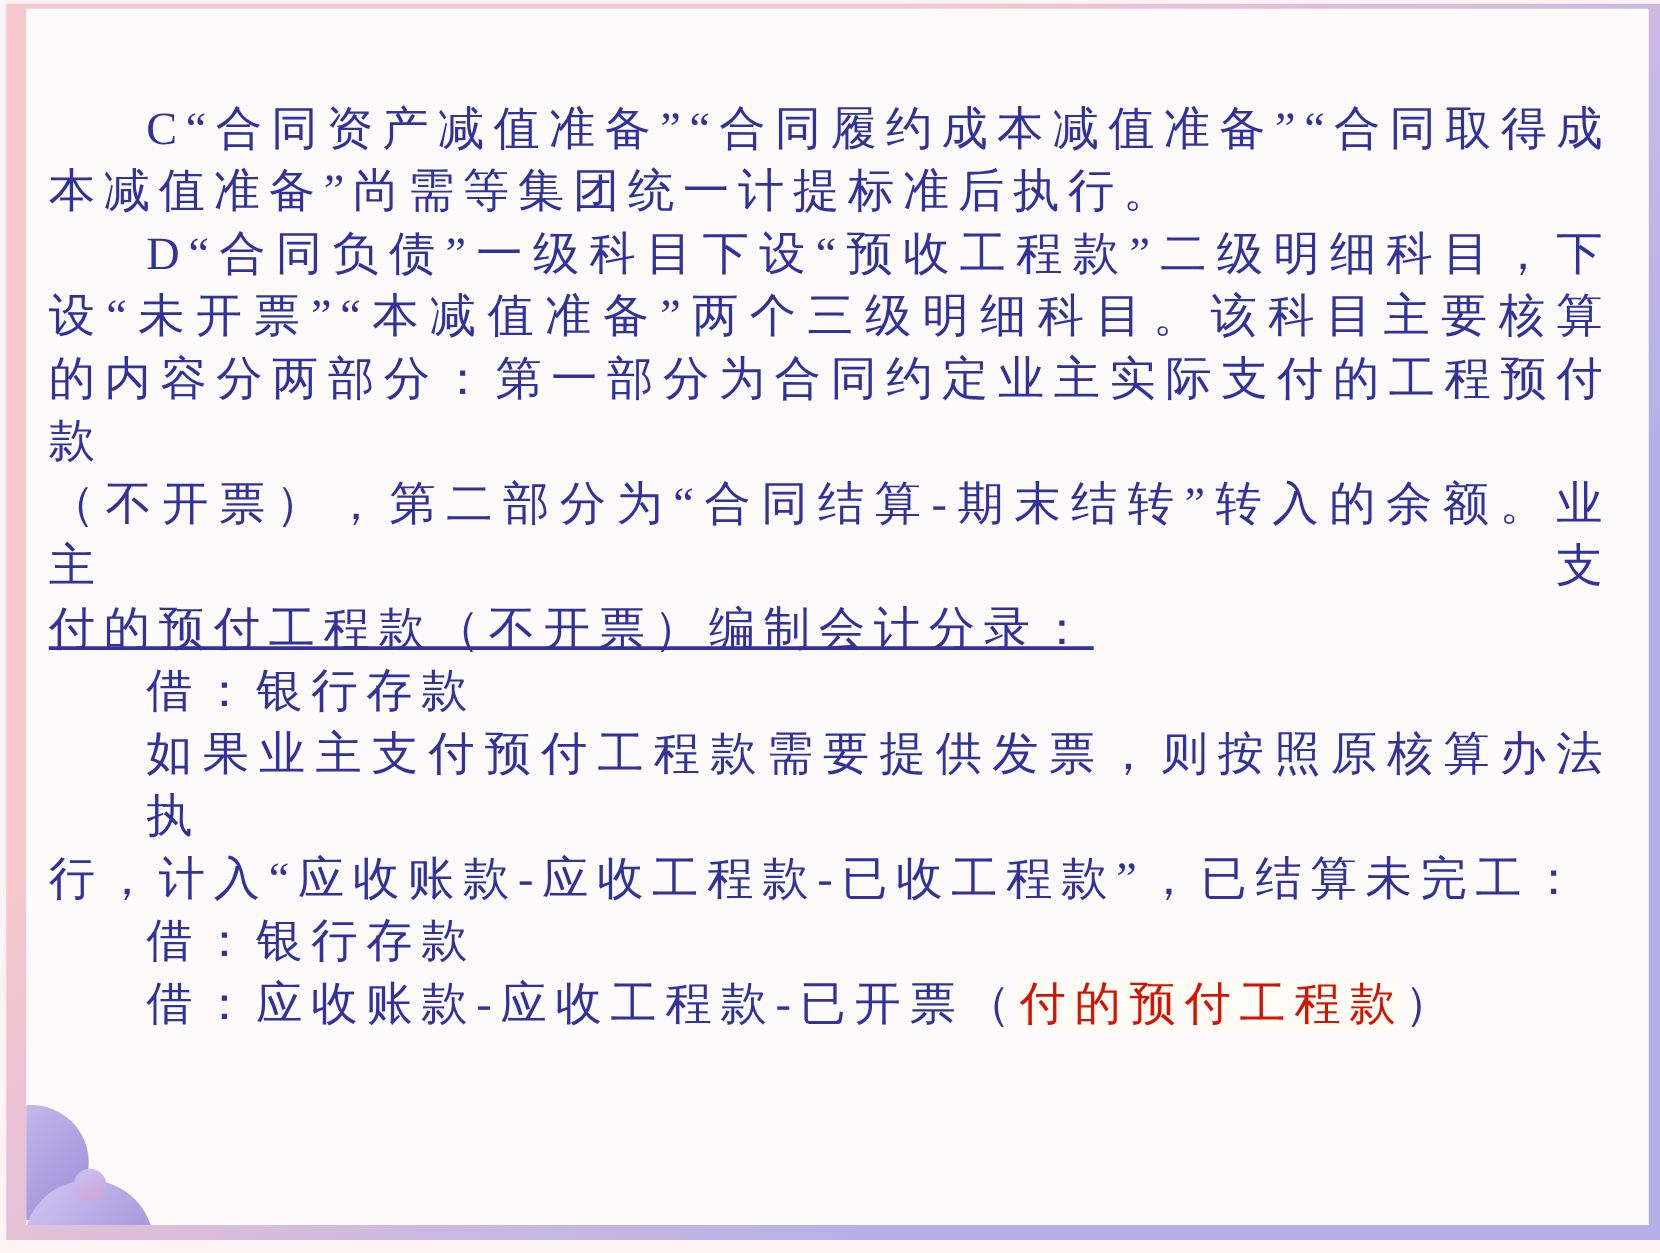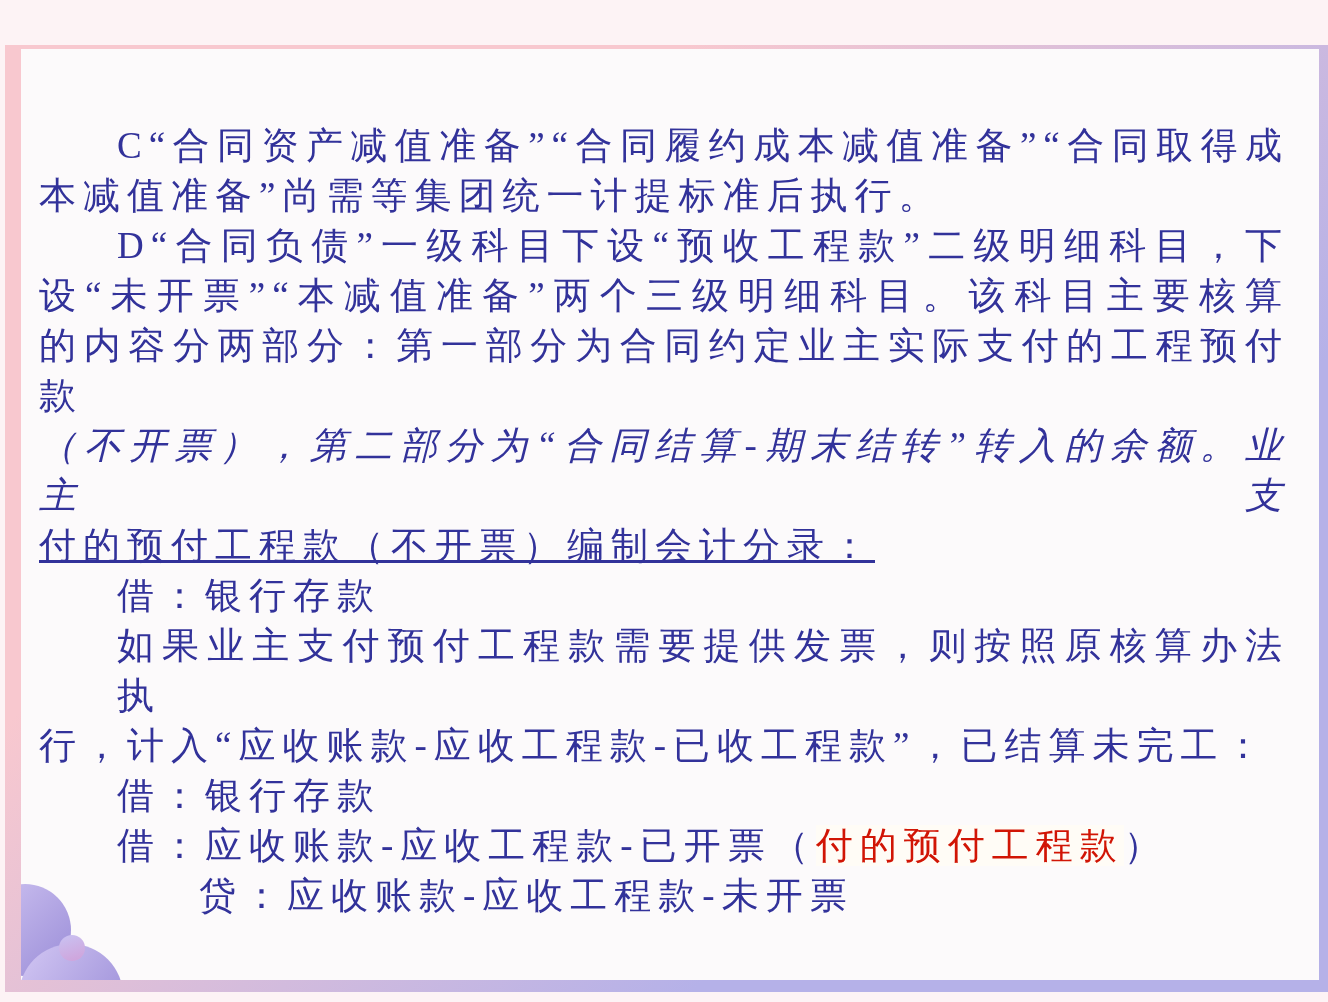--- a/index.html
+++ b/index.html
@@ -10,21 +10,20 @@
   }
   .stage{position:relative;width:1328px;height:1002px;}
   
   .frame{
     position:absolute;top:3px;left:5px;right:0;bottom:10px;
     background:linear-gradient(135deg,
       var(--frame-pink,#f8c8cf) 0%,
       var(--frame-pink,#f8c8cf) 30%,
       var(--frame-lavender,#b5b1e8) 72%,
       var(--frame-lavender,#b5b1e8) 100%);
-    margin-top:42px;
   }
   .inner{
     position:absolute;top:4px;left:16px;right:9px;bottom:12px;
     background:var(--paper,#fcfafb);
     overflow:hidden;
   }
   .textblock{
     position:absolute;top:0;left:0;right:0;
     padding:72px 30px 0 18px;
     color:var(--text,#32329a);
@@ -55,28 +54,27 @@
 
 <div class="stage">
   <div class="frame">
     <div class="inner">
       <div class="textblock">
           <div class="line just" style="padding-left: 78px;"><span>C“合同资产减值准备”“合同履约成本减值准备”“合同取得成</span></div>
           <div class="line" style="padding-left: 0px;"><span>本减值准备”尚需等集团统一计提标准后执行。</span></div>
           <div class="line just" style="padding-left: 78px;"><span>D“合同负债”一级科目下设“预收工程款”二级明细科目，下</span></div>
           <div class="line just" style="padding-left: 0px;"><span>设“未开票”“本减值准备”两个三级明细科目。该科目主要核算</span></div>
           <div class="line just" style="padding-left: 0px;"><span>的内容分两部分：第一部分为合同约定业主实际支付的工程预付款</span></div>
-          <div class="line just" style="padding-left: 0px; font-style: italic;"><span>（不开票），第二部分为“合同结算-期末结转”转入的余额。业主支</span></div>
+          <div class="line just" style="padding-left: 0px;"><span>（不开票），第二部分为“合同结算-期末结转”转入的余额。业主支</span></div>
           <div class="line" style="padding-left: 0px; text-decoration: underline;"><span>付的预付工程款（不开票）编制会计分录：</span></div>
           <div class="line" style="padding-left: 78px;"><span>借：银行存款</span></div>
           <div class="line just" style="padding-left: 78px;"><span>如果业主支付预付工程款需要提供发票，则按照原核算办法执</span></div>
           <div class="line" style="padding-left: 0px;"><span>行，计入“应收账款-应收工程款-已收工程款”，已结算未完工：</span></div>
           <div class="line" style="padding-left: 78px;"><span>借：银行存款</span></div>
           <div class="line" style="padding-left: 78px;"><span>借：应收账款-应收工程款-已开票（</span><span class="red">付的预付工程款</span><span>）</span></div>
-          <div class="line" style="padding-left: 160px;"><span>贷：应收账款-应收工程款-未开票</span></div>
           <div class="line" style="padding-left: 78px;"></div>
         </div>
       <div class="circle c1"></div>
       <div class="circle c3"></div>
       <div class="circle c2"></div>
     </div>
   </div>
 </div>
 
 </body></html>

